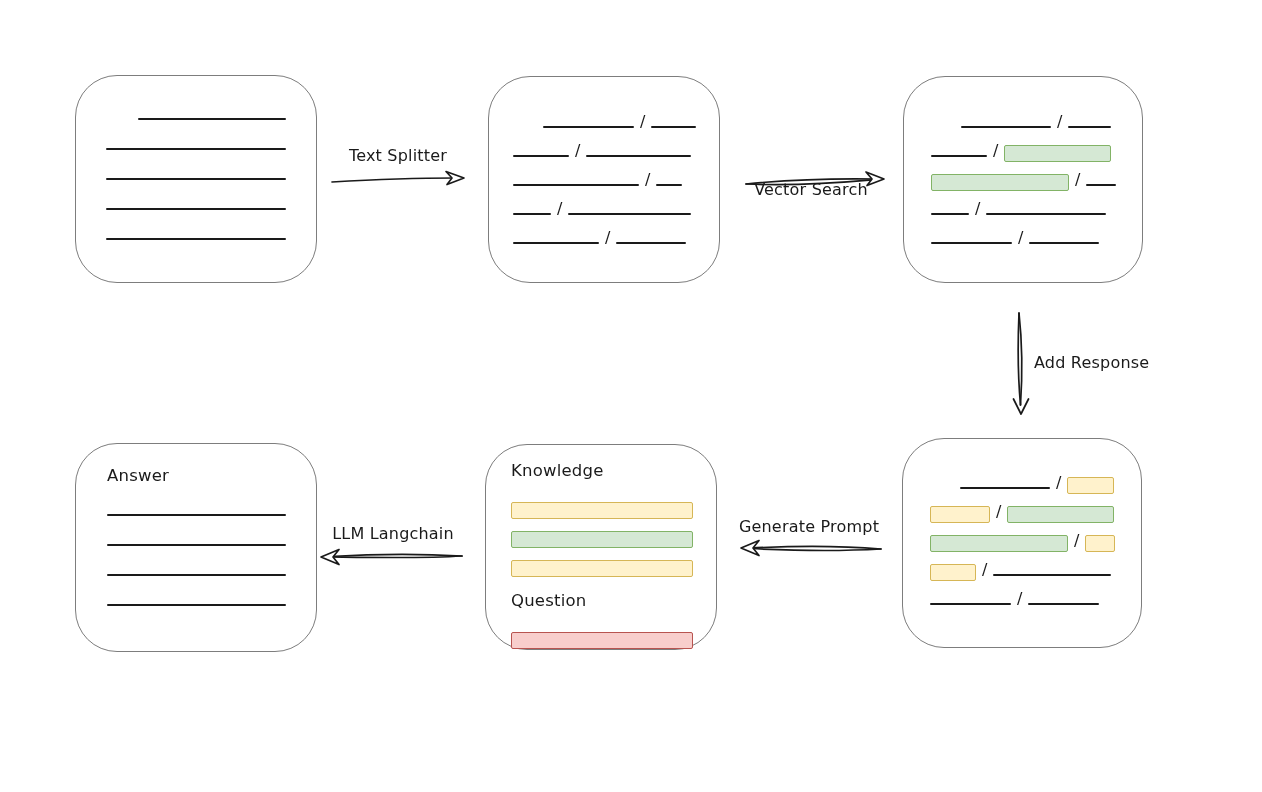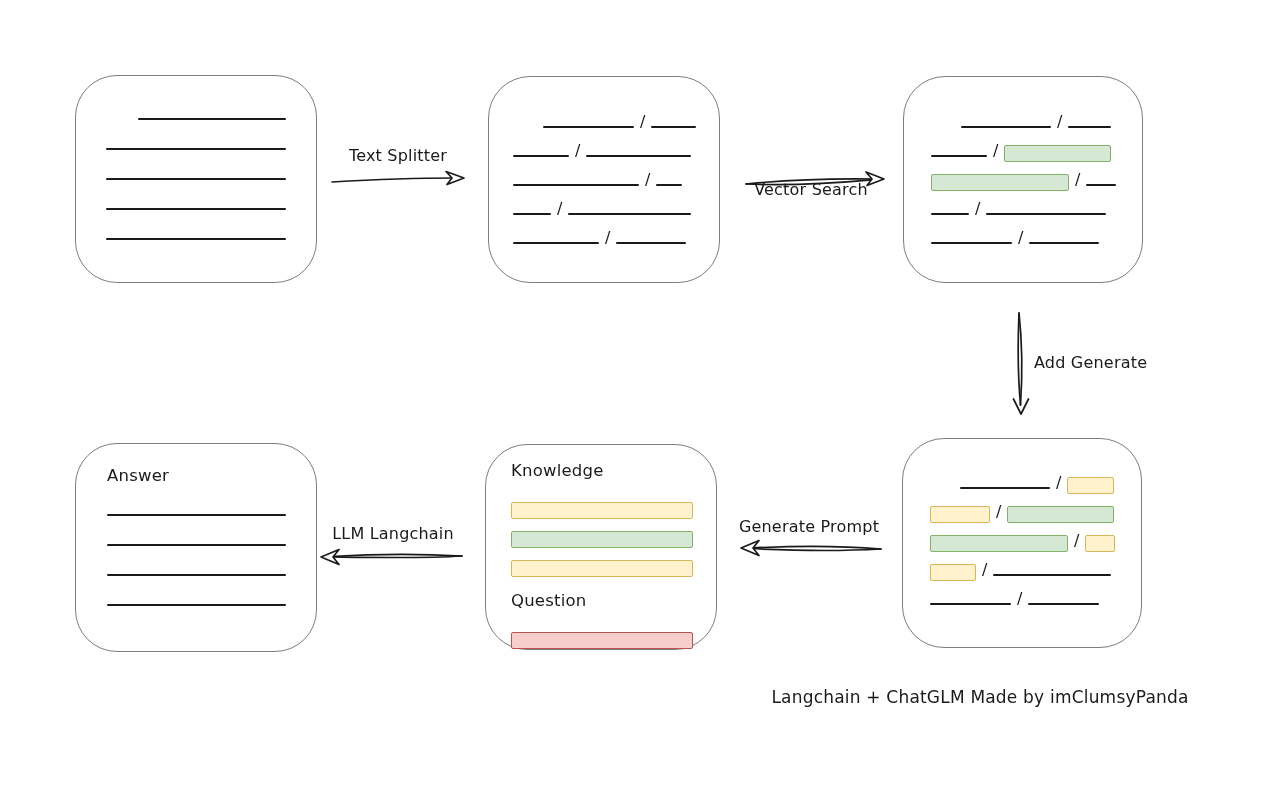--- a/index.html
+++ b/index.html
@@ -297,19 +297,18 @@
     </g>
     <g>
       <path d="M462,556 C420,553.5 372,554 330,556.5"></path>
       <path d="M462,556 C424,558.5 372,557.5 330,557"></path>
       <path class="head-filled" d="M339,549.5 L321,557 L339,564.5 L333,557 Z"></path>
     </g>
   </svg>
 
   <div class="arrow-label" id="label-text-splitter">Text Splitter</div>
   <div class="arrow-label" id="label-vector-search">Vector Search</div>
-  <div class="arrow-label" id="label-add-context">Add Generate</div>
+  <div class="arrow-label" id="label-add-context">Add Response</div>
   <div class="arrow-label" id="label-generate-prompt">Generate Prompt</div>
   <div class="arrow-label" id="label-llm-response">LLM Langchain</div>
 
-  <div id="caption">Langchain + ChatGLM Made by imClumsyPanda</div>
 
 </div>
 
 </body></html>

